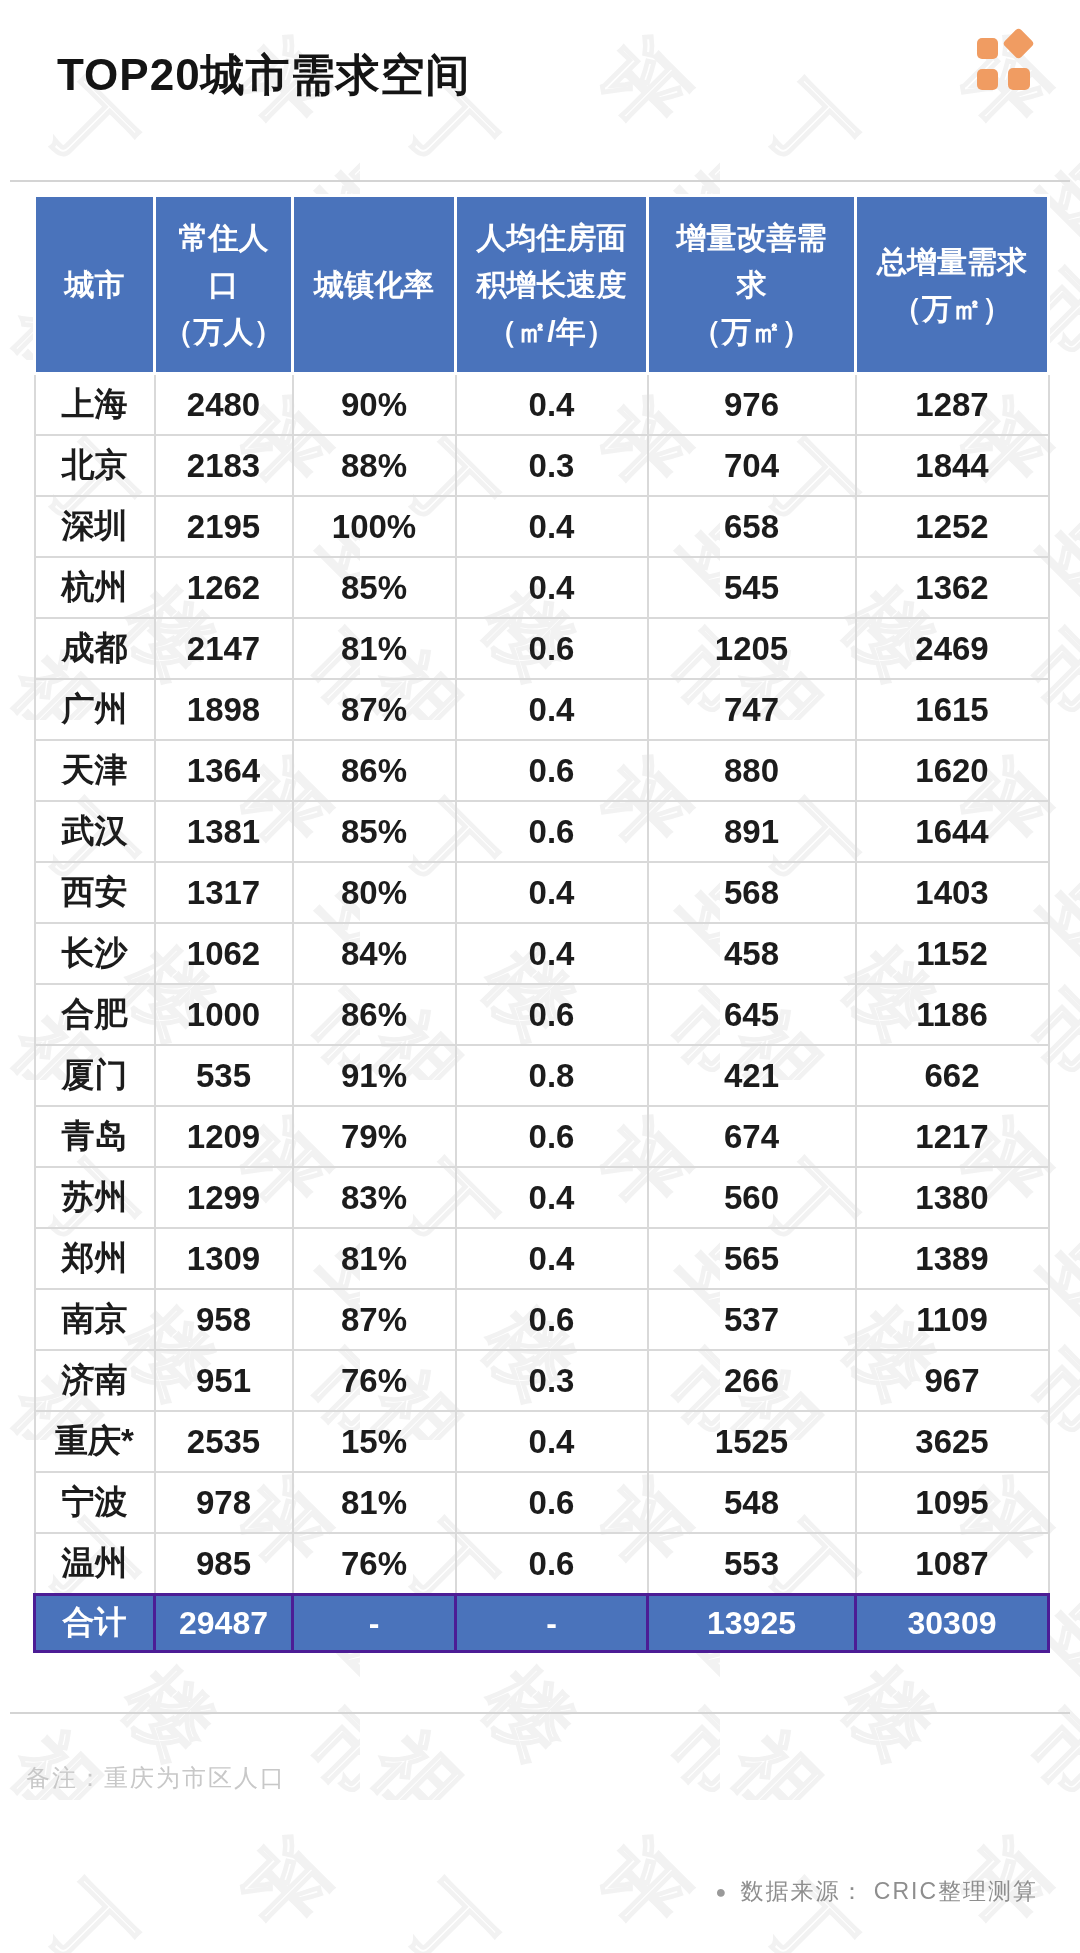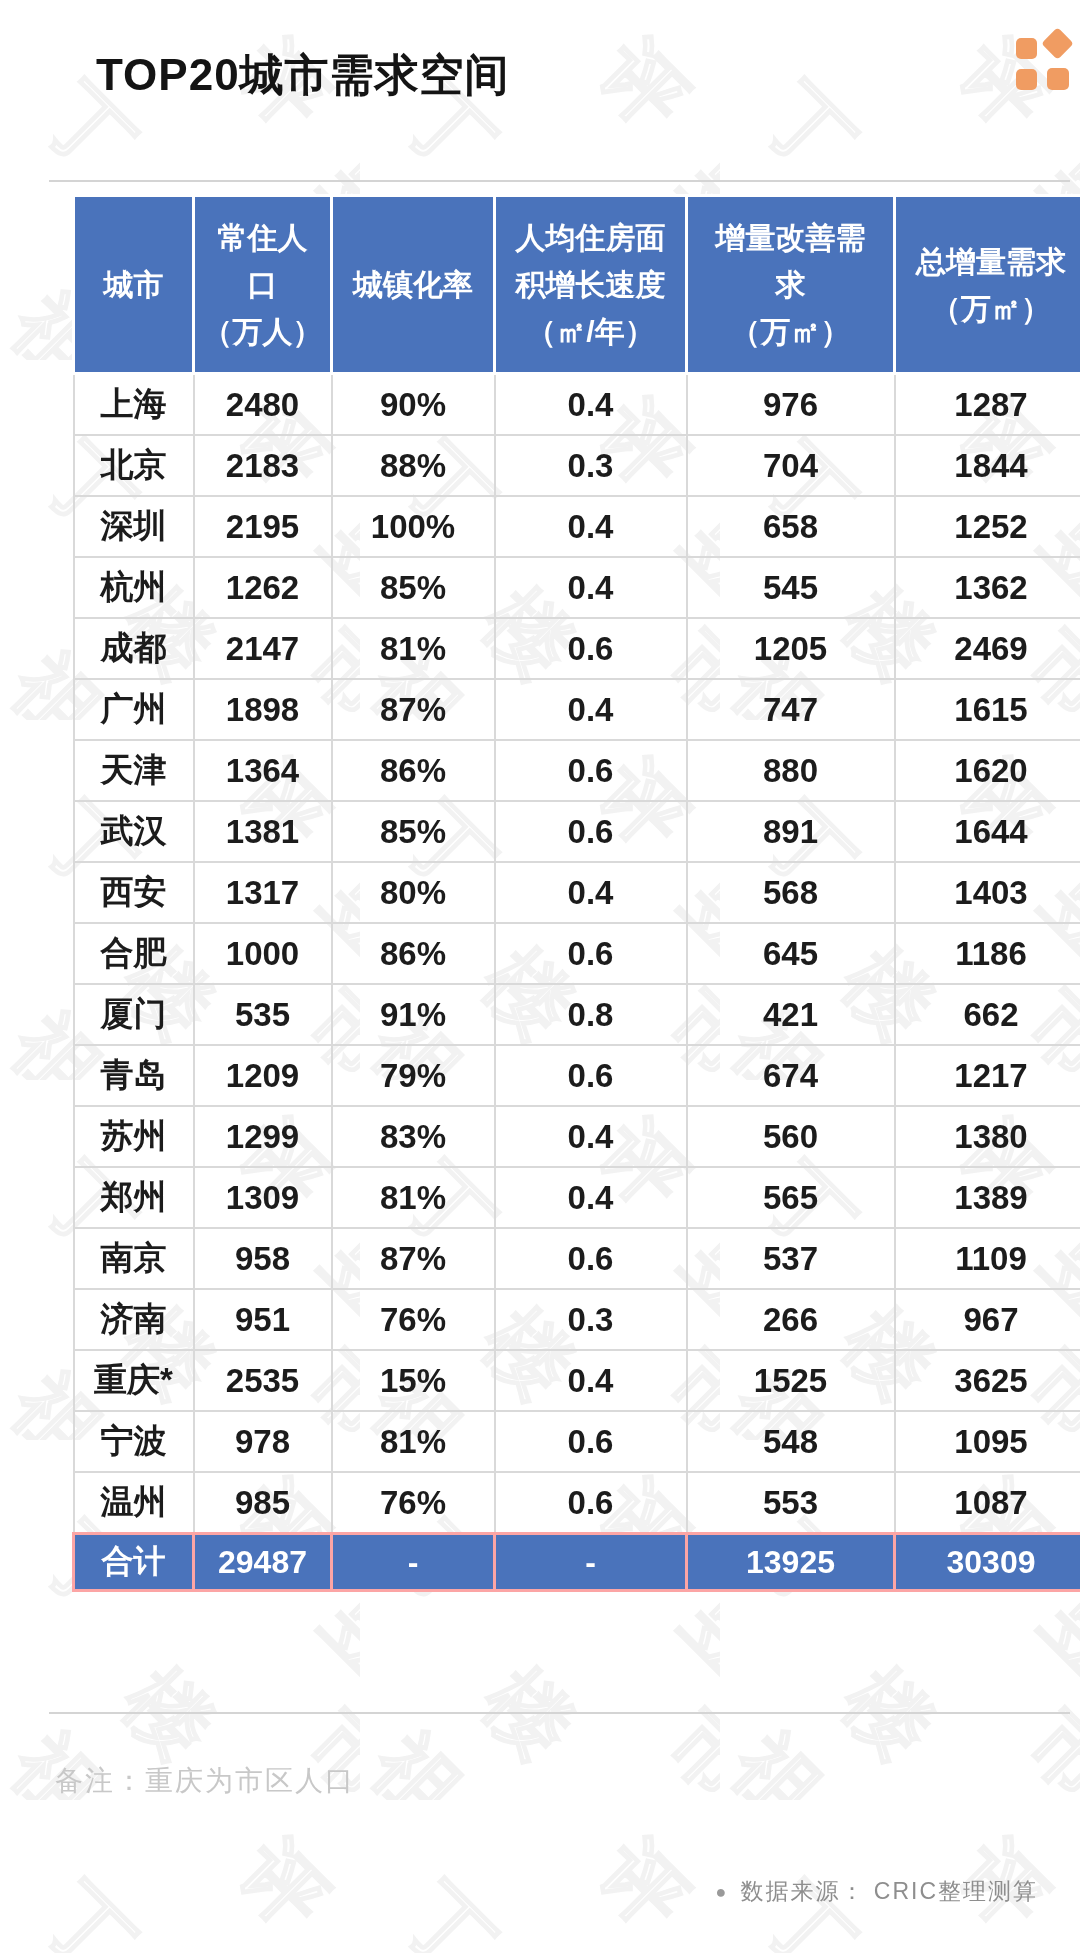--- a/index.html
+++ b/index.html
@@ -4,21 +4,21 @@
 <style>
   html,body{margin:0;padding:0;}
   body{
     width:1080px;height:1953px;position:relative;background:#ffffff;
     font-family:"Liberation Sans","DejaVu Sans",sans-serif;
     overflow:hidden;
     --blue:#4A73BB;--orange:#F09C62;--grid:#D9D9D9;--ink:#1C1C1C;
     --note:#C8C8C8;--src:#8E8E8E;--rule:#D4D4D4;
   }
   .watermark{position:absolute;inset:0;z-index:0;pointer-events:none;}
-  .content{position:absolute;inset:0;z-index:1;margin-left:39px;}
+  .content{position:absolute;inset:0;z-index:1;}
 
   .page-title{
     position:absolute;left:57px;top:46px;
     font-size:44px;font-weight:800;color:#141414;letter-spacing:1px;
   }
   .logo{position:absolute;left:975px;top:28px;width:62px;height:64px;}
   .logo .tile{position:absolute;background:var(--orange);}
   .tile1{left:2px;top:10px;width:21px;height:21px;border-radius:5px;}
   .tile2{left:32px;top:4px;width:23px;height:23px;border-radius:4px;transform:rotate(45deg);}
   .tile3{left:2px;top:41px;width:21px;height:21px;border-radius:5px;}
@@ -40,27 +40,27 @@
     height:175px;padding:0;text-align:center;vertical-align:middle;
     font-size:30px;font-weight:700;line-height:47px;
   }
   .h-label{white-space:pre-line;}
   td{
     border:2px solid var(--grid);height:59px;padding:0;
     text-align:center;vertical-align:middle;background:transparent;
     font-size:33px;font-weight:700;color:var(--ink);
   }
   tfoot td{
-    background:var(--blue);color:#ffffff;border:3px solid #fca5a5;
+    background:var(--blue);color:#ffffff;border:3px solid #4c1d95;
     height:54px;font-size:32px;font-weight:700;
   }
 
   .footnote{
-    position:absolute;left:16px;top:1762px;
-    font-size:28px;color:var(--note);letter-spacing:2px;font-family:Liberation Mono, monospace;
+    position:absolute;left:26px;top:1762px;
+    font-size:24px;color:var(--note);letter-spacing:2px;font-family:Liberation Mono, monospace;
   }
   .source{
     position:absolute;right:42px;top:1876px;
     font-size:23px;color:var(--src);letter-spacing:2px;
     display:flex;align-items:center;gap:12px;
   }
   .source .bullet{font-size:18px;line-height:1;color:#9A9A9A;}
 </style>
 </head>
 <body style="--blue: #4A73BB; --orange: #F09C62; --grid: #D9D9D9; --ink: #1C1C1C; --note: #C8C8C8; --src: #8E8E8E;">
@@ -199,20 +199,28 @@
         </tr>
         <tr>
           <td>西安</td>
           <td>1317</td>
           <td>80%</td>
           <td>0.4</td>
           <td>568</td>
           <td>1403</td>
         </tr>
         <tr>
+          <td>长沙</td>
+          <td>1062</td>
+          <td>84%</td>
+          <td>0.4</td>
+          <td>458</td>
+          <td>1152</td>
+        </tr>
+        <tr>
           <td>合肥</td>
           <td>1000</td>
           <td>86%</td>
           <td>0.6</td>
           <td>645</td>
           <td>1186</td>
         </tr>
         <tr>
           <td>厦门</td>
           <td>535</td>

